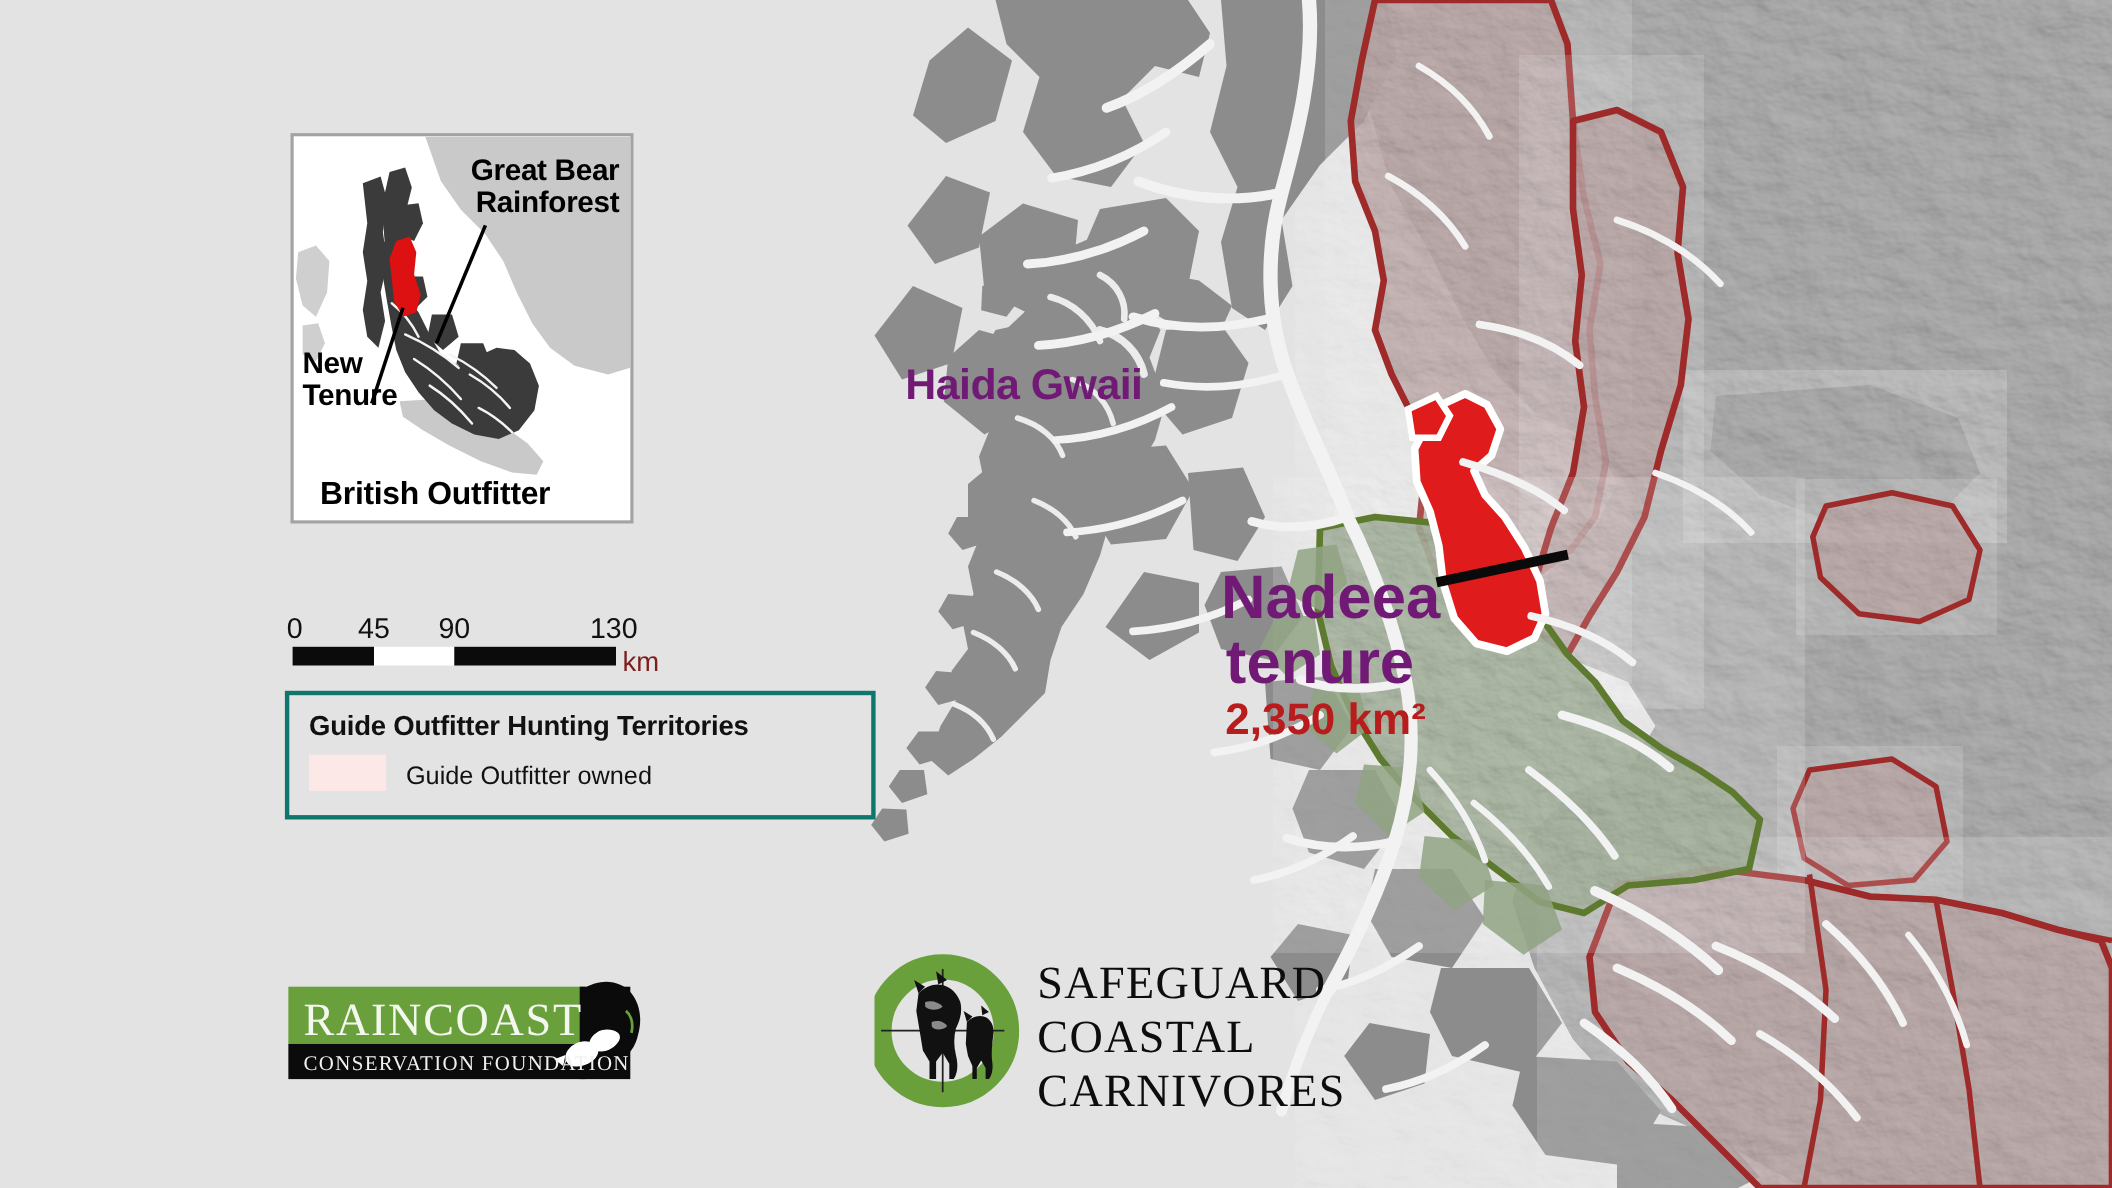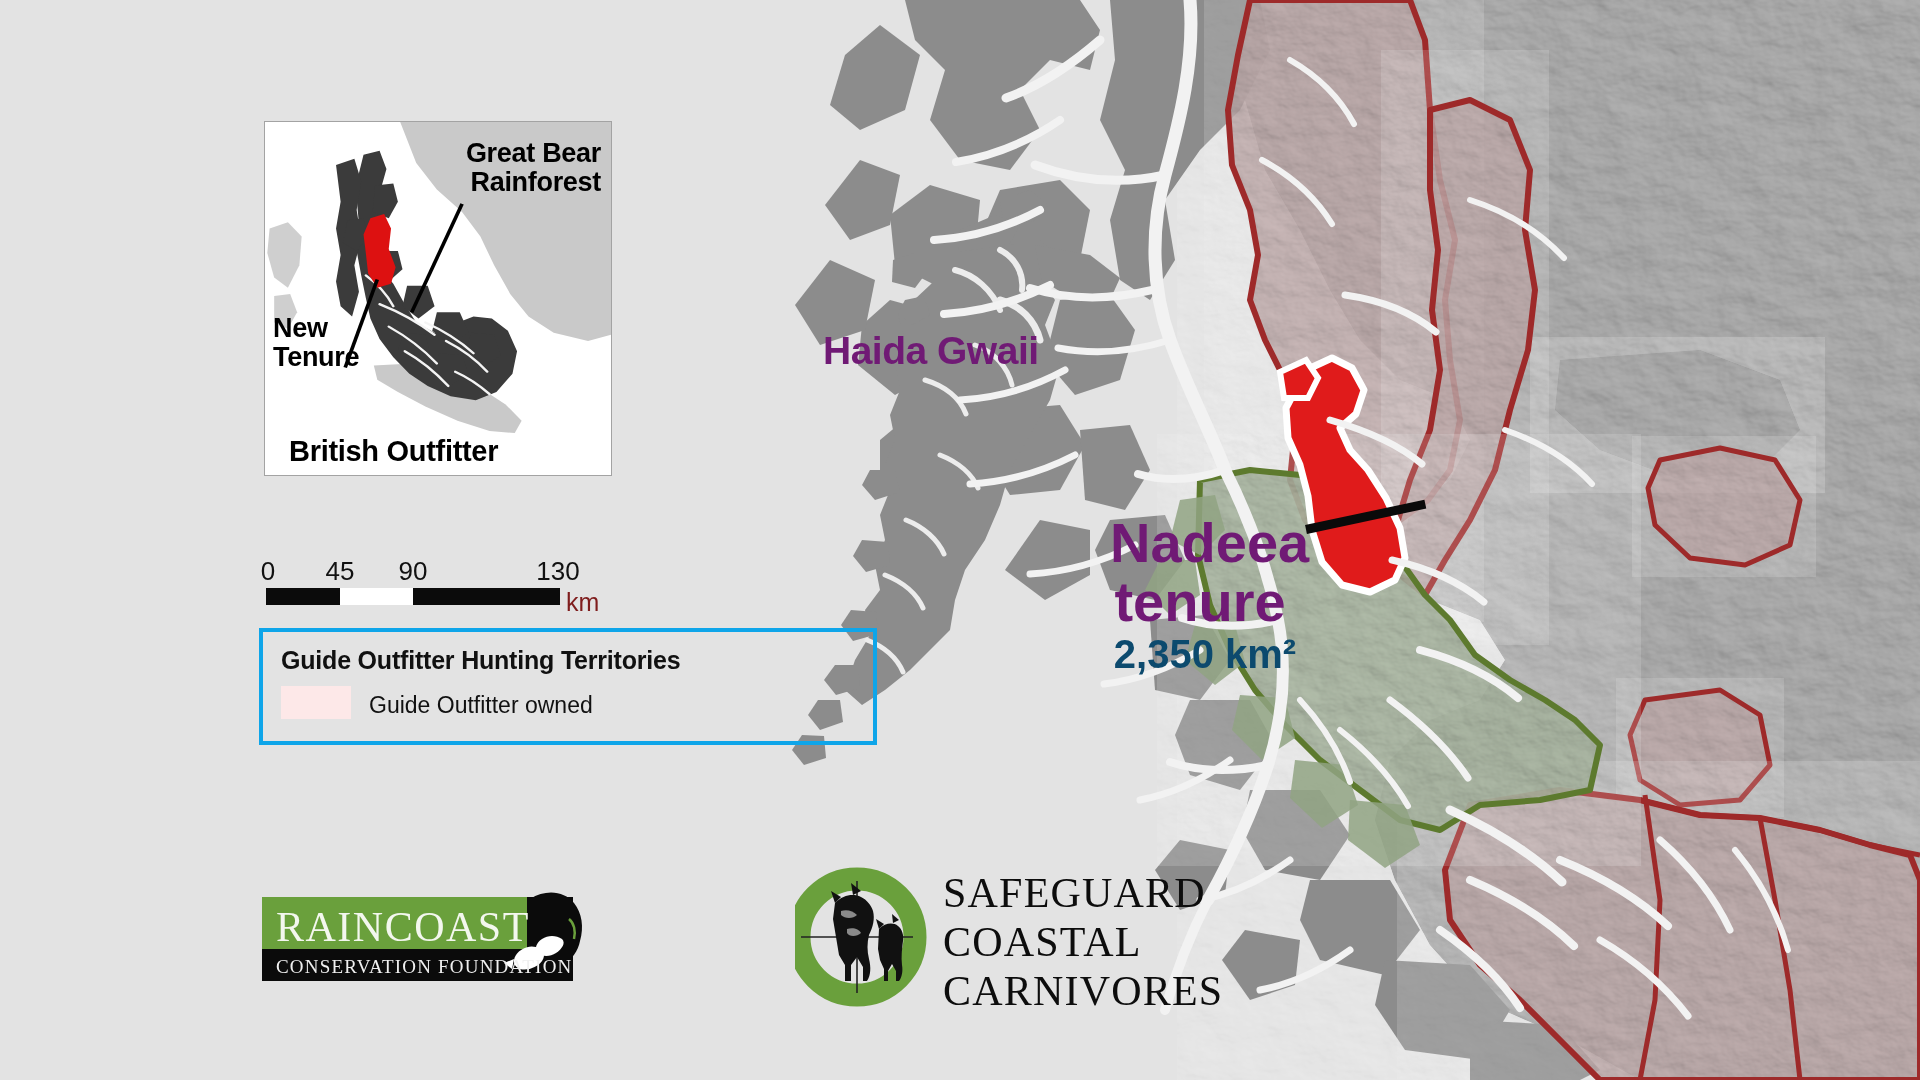--- a/index.html
+++ b/index.html
@@ -20,23 +20,23 @@
   #main-map {
     position: absolute;
     left: 0; top: 0;
     width: 1920px; height: 1080px;
   }
 
   
   #inset-map {
     position: absolute;
     left: 264px; top: 121px;
-    width: 348px; height: 355px;
+    width: 312px; height: 355px;
     background: #ffffff;
-    border: 1px solid #a3a3a3;
+    border: 3px solid #a3a3a3;
     box-sizing: border-box;
   }
   #inset-svg { position:absolute; left:0; top:0; width:100%; height:100%; }
   .inset-label {
     position: absolute;
     font-weight: bold;
     color: #000;
     line-height: 1.08;
     letter-spacing: -0.3px;
   }
@@ -89,22 +89,22 @@
     left: 300px;
     top: 32px;
     font-size: 25px;
     color: #7f1d1d;
   }
 
   
   #legend {
     position: absolute;
     left: 259px; top: 628px;
-    width: 618px;
-    border: 4px solid #0ea5e9;
+    width: 537px;
+    border: 4px solid #0f766e;
     box-sizing: border-box;
     background: transparent;
     padding: 14px 18px 16px 18px;
   }
   #legend-title {
     font-size: 25px;
     font-weight: bold;
     color: #111;
     margin-bottom: 11px;
     letter-spacing: -0.2px;
@@ -163,21 +163,21 @@
     text-align: center;
     width: 180px;
     line-height: 1.06;
     white-space: pre-line;
   }
   #label-nadeea-area {
     left: 1100px; top: 634px;
     font-size: 40px;
     width: 210px;
     text-align: center;
-    color: #0c4a6e;
+    color: #b91c1c;
     font-weight: bold;
   }
   #label-leader {
     position: absolute;
     left: 1306px; top: 525px;
     width: 122px; height: 9px;
     background: #0a0a0a;
     transform: rotate(-12deg);
     transform-origin: left center;
   }

